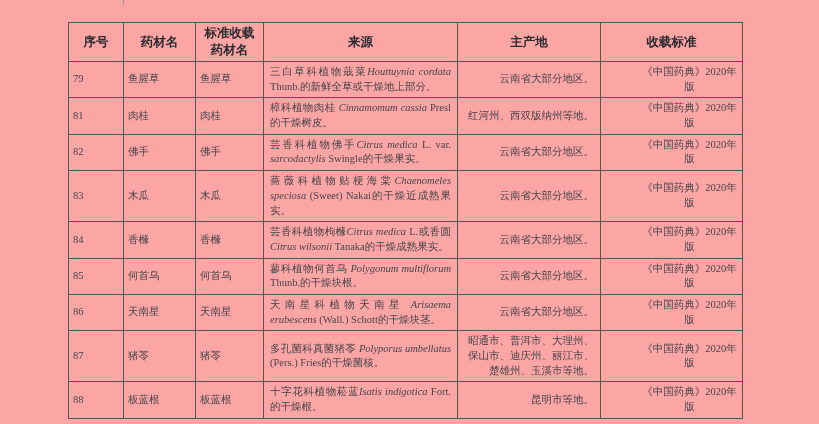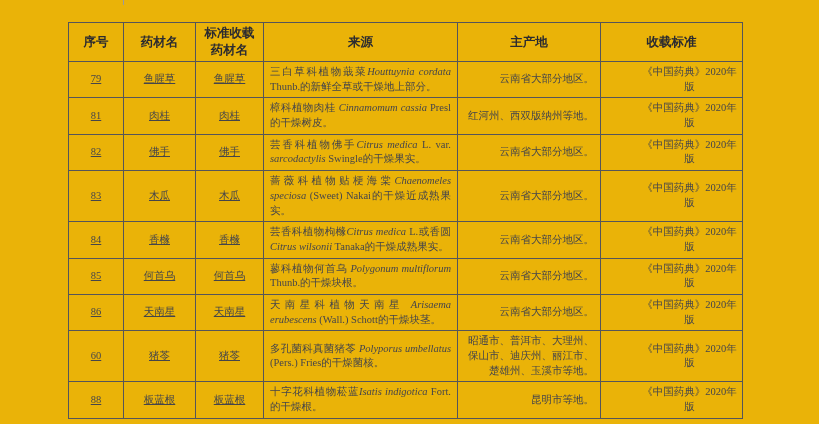--- a/index.html
+++ b/index.html
@@ -4,21 +4,21 @@
 <style>
   html, body {
     margin: 0;
     padding: 0;
     background: #ffffff;
   }
   .page {
     position: relative;
     width: 819px;
     height: 424px;
-    background: #eab308;
+    background: #fca5a5;
     overflow: hidden;
     font-family: "Liberation Serif", "DejaVu Serif", serif;
     color: #45454b;
   }
   .edge-artifact {
     position: absolute;
     left: 123px;
     top: 0;
     width: 1px;
     height: 5px;
@@ -46,22 +46,21 @@
     height: 34px;
     padding: 2px 3px;
     line-height: 1.35;
   }
   .herb-table td {
     font-size: 10.5px;
     line-height: 1.4;
     padding: 3px 4px;
   }
   td.c-no, td.c-name, td.c-std {
-    text-align: center;
-    text-decoration: underline;
+    text-align: left;
   }
   td.c-source {
     text-align: justify;
     text-justify: inter-character;
     padding: 3px 6px;
     margin-top: 16px;
   }
   td.c-region {
     text-align: right;
     padding: 3px 6px;
@@ -150,21 +149,21 @@
         </tr>
         <tr>
           <td class="c-no">86</td>
           <td class="c-name">天南星</td>
           <td class="c-std">天南星</td>
           <td class="c-source"><span>天南星科植物天南星 </span><i>Arisaema erubescens</i><span> (Wall.) Schott的干燥块茎。</span></td>
           <td class="c-region">云南省大部分地区。</td>
           <td class="c-standard">《中国药典》2020年版</td>
         </tr>
         <tr>
-          <td class="c-no">60</td>
+          <td class="c-no">87</td>
           <td class="c-name">猪苓</td>
           <td class="c-std">猪苓</td>
           <td class="c-source"><span>多孔菌科真菌猪苓 </span><i>Polyporus umbellatus</i><span> (Pers.) Fries的干燥菌核。</span></td>
           <td class="c-region">昭通市、普洱市、大理州、保山市、迪庆州、丽江市、楚雄州、玉溪市等地。</td>
           <td class="c-standard">《中国药典》2020年版</td>
         </tr>
         <tr>
           <td class="c-no">88</td>
           <td class="c-name">板蓝根</td>
           <td class="c-std">板蓝根</td>

